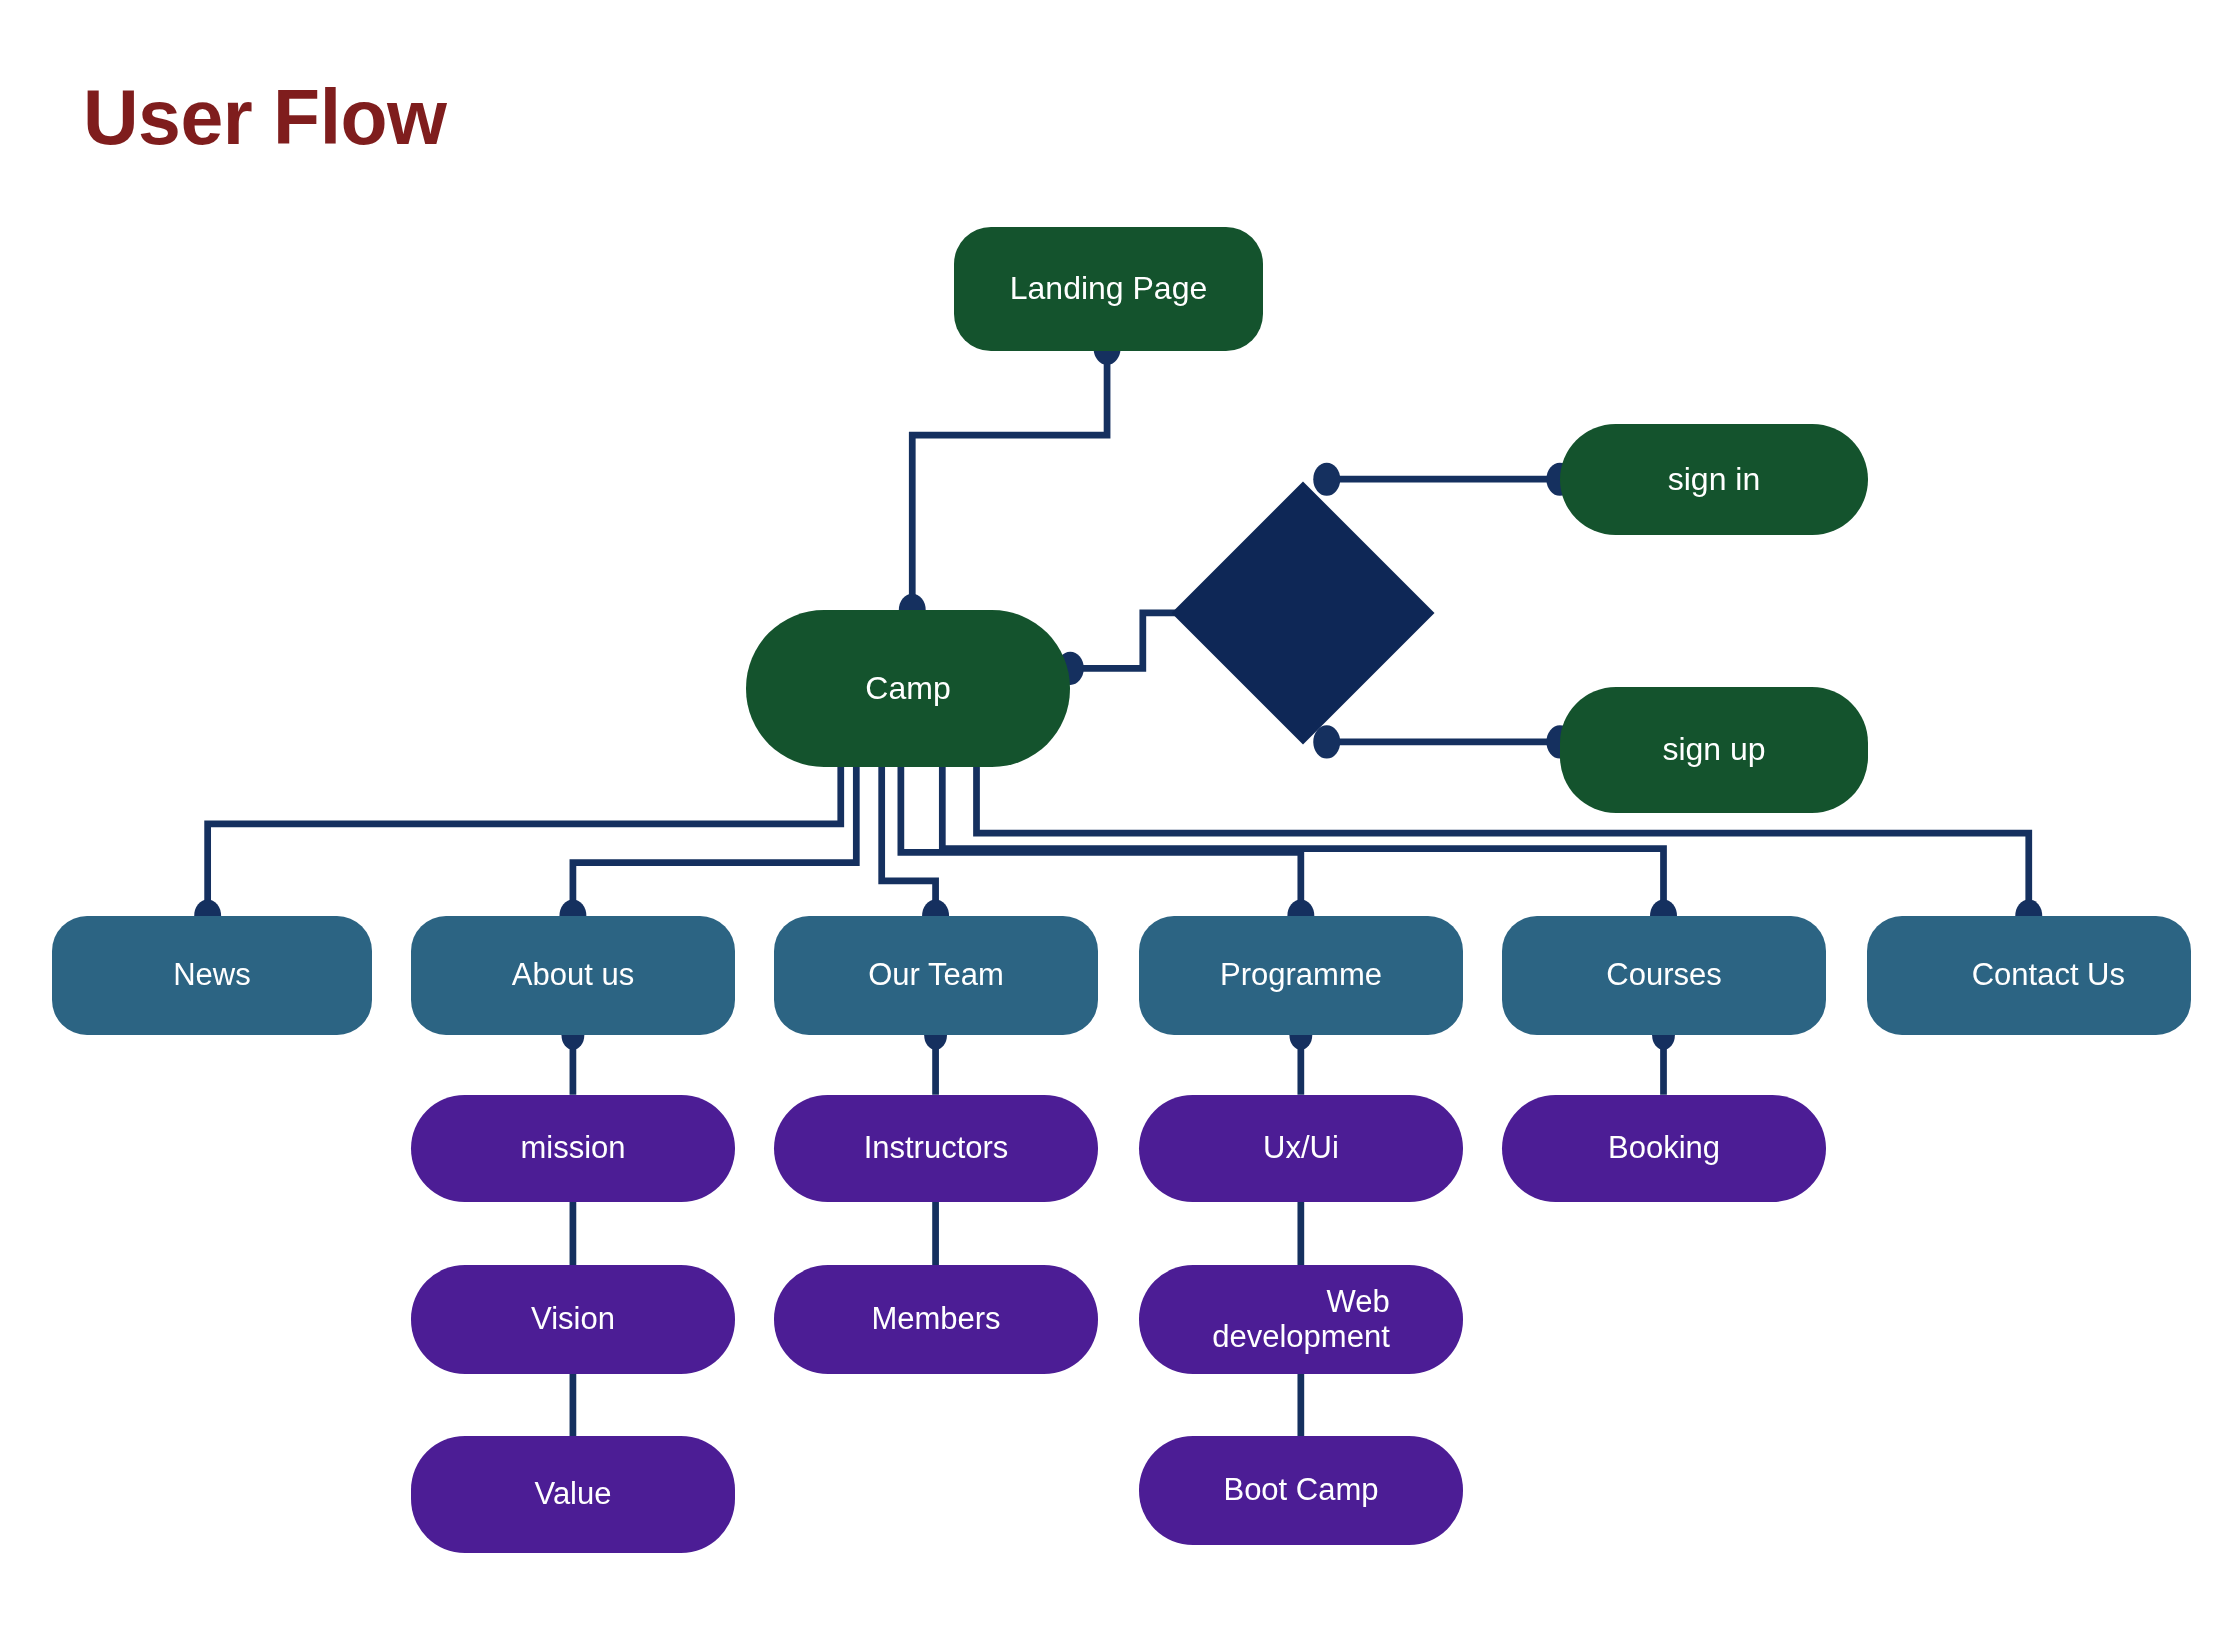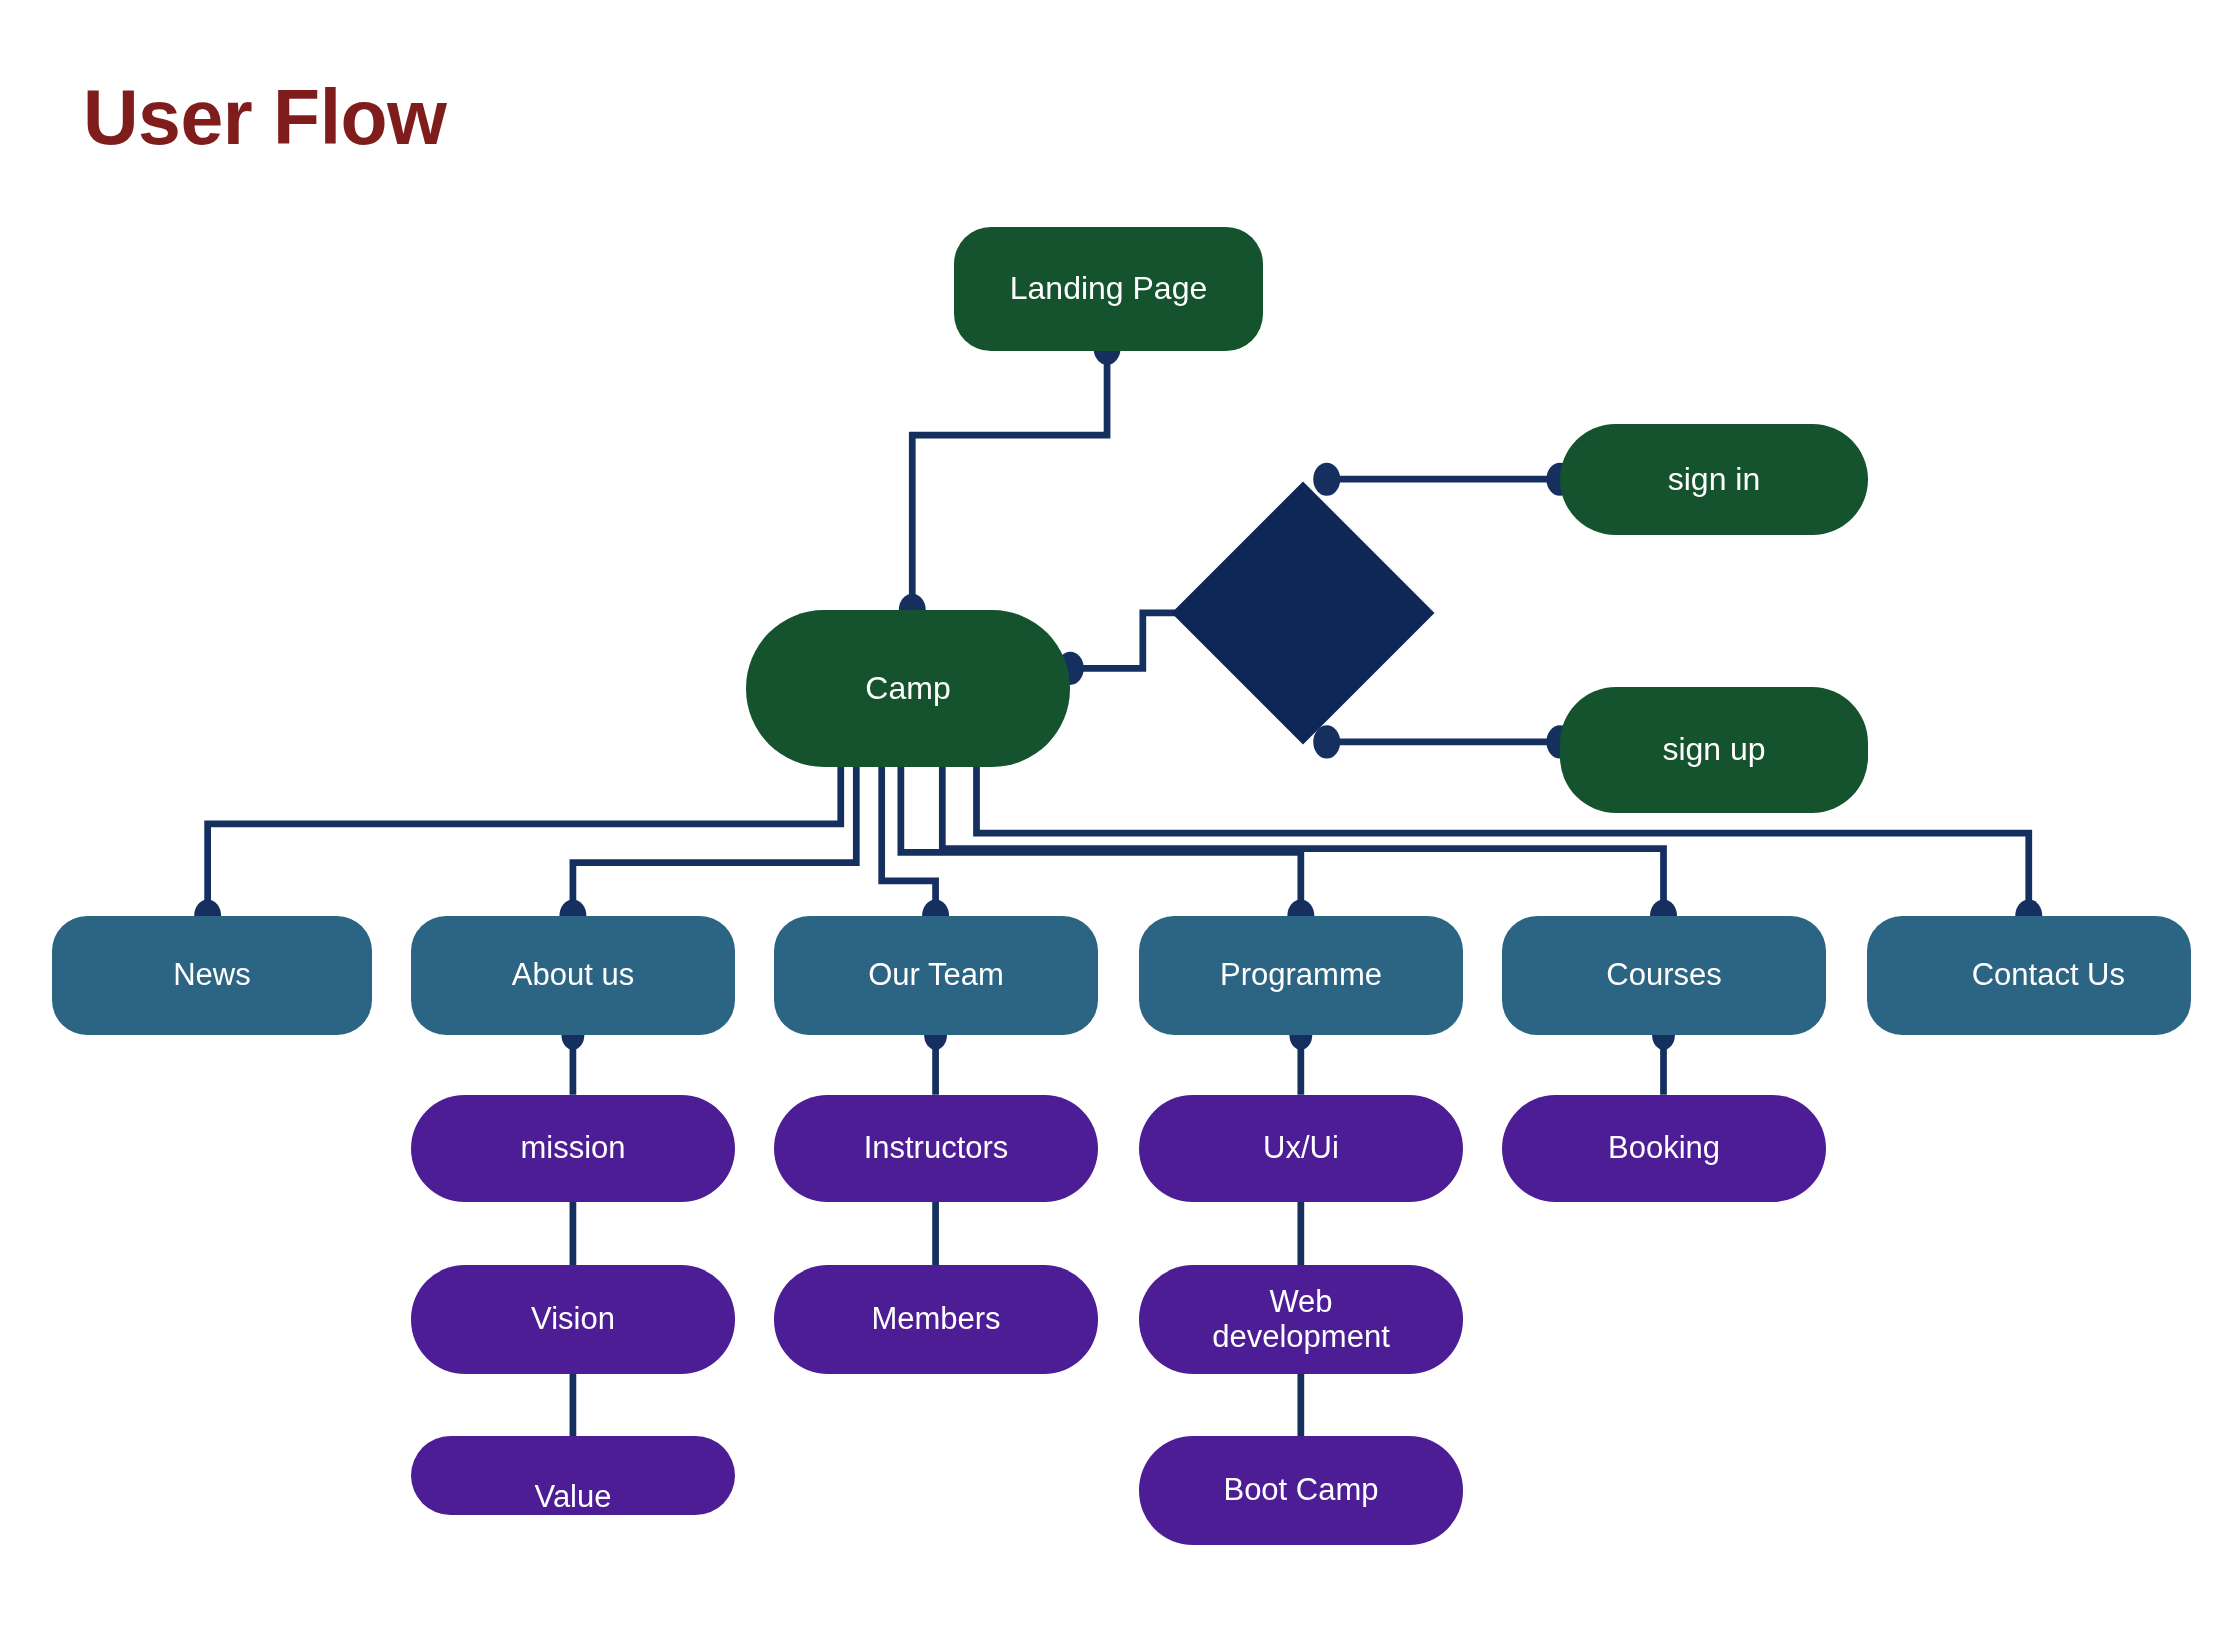--- a/index.html
+++ b/index.html
@@ -195,37 +195,37 @@
   </div>
 
   <div class="node lvl-leaf" style="left:411px; top:1095px; width:324px; height:107px; border-radius:54px; font-size:31px;">
     <span>mission</span>
   </div>
 
   <div class="node lvl-leaf" style="left:411px; top:1265px; width:324px; height:109px; border-radius:54px; font-size:31px;">
     <span>Vision</span>
   </div>
 
-  <div class="node lvl-leaf" style="left:411px; top:1436px; width:324px; height:79px; border-radius:54px; font-size:31px;align-items:flex-end;">
+  <div class="node lvl-leaf" style="left:411px; top:1436px; width:324px; height:117px; border-radius:54px; font-size:31px;">
     <span>Value</span>
   </div>
 
   <div class="node lvl-leaf" style="left:774px; top:1095px; width:324px; height:107px; border-radius:54px; font-size:31px;">
     <span>Instructors</span>
   </div>
 
   <div class="node lvl-leaf" style="left:774px; top:1265px; width:324px; height:109px; border-radius:54px; font-size:31px;">
     <span>Members</span>
   </div>
 
   <div class="node lvl-leaf" style="left:1139px; top:1095px; width:324px; height:107px; border-radius:54px; font-size:31px;">
     <span>Ux/Ui</span>
   </div>
 
-  <div class="node lvl-leaf" style="left:1139px; top:1265px; width:324px; height:109px; border-radius:54px; font-size:31px; white-space:pre-line;">
+  <div class="node lvl-leaf" style="left:1139px; top:1265px; width:324px; height:109px; border-radius:54px; font-size:31px; white-space:pre-line;text-align:right;">
     <span>Web
 development</span>
   </div>
 
   <div class="node lvl-leaf" style="left:1139px; top:1436px; width:324px; height:109px; border-radius:54px; font-size:31px;">
     <span>Boot Camp</span>
   </div>
 
   <div class="node lvl-leaf" style="left:1502px; top:1095px; width:324px; height:107px; border-radius:54px; font-size:31px;">
     <span>Booking</span>

